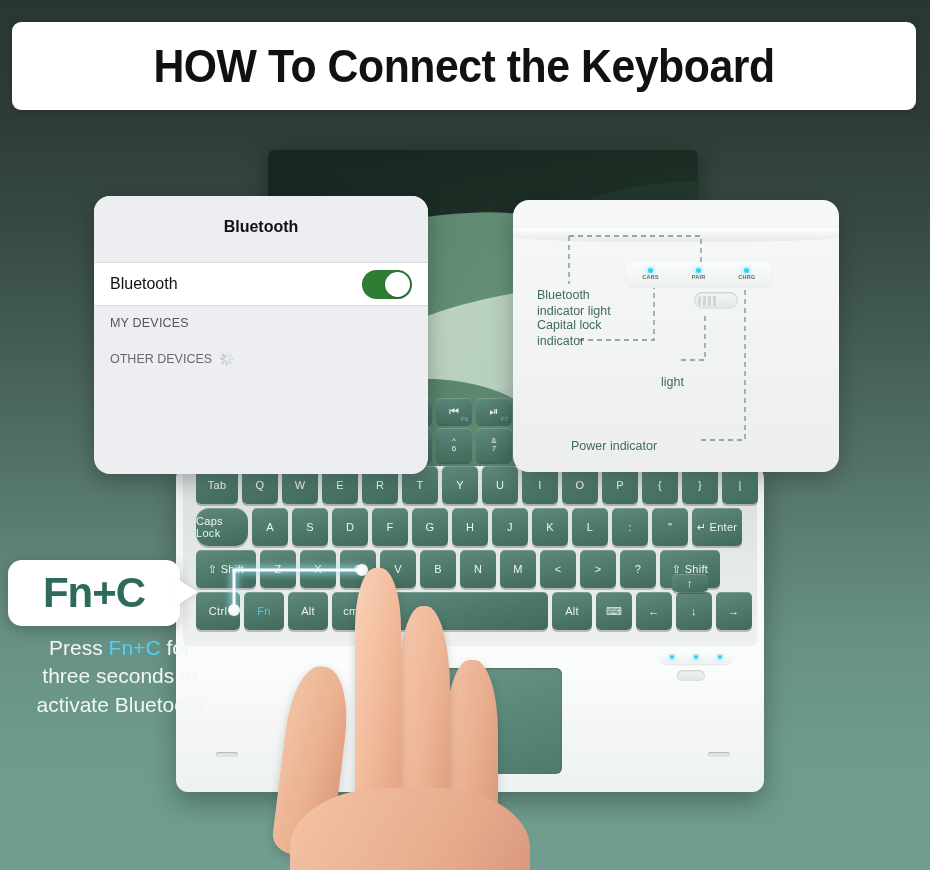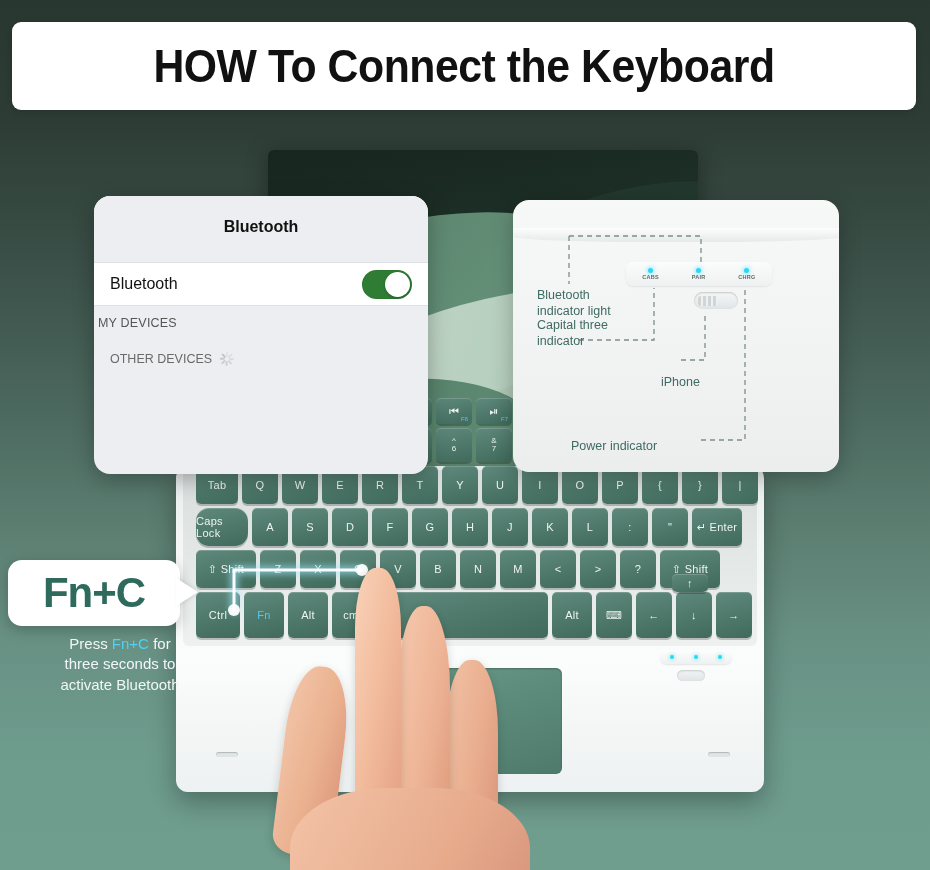--- a/index.html
+++ b/index.html
@@ -80,21 +80,21 @@
   #row-q { left:196px; top:466px; }
   #row-q .key { width:36px; height:38px; }
   
   #row-a { left:196px; top:508px; }
   #row-a .key { width:36px; height:38px; }
   
   #row-z { left:196px; top:550px; }
   #row-z .key { width:36px; height:38px; }
   
   #row-b { left:196px; top:592px; }
-  #row-b .key { height:46px; }
+  #row-b .key { height:38px; }
 
   #trackpad {
     position:absolute; left:378px; top:668px; width:184px; height:106px;
     border-radius:6px;
     background:linear-gradient(160deg,#6a9a89,#4e7a6b);
     box-shadow:inset 0 1px 2px rgba(0,0,0,.25);
   }
   .kb-foot { position:absolute; width:22px; height:5px; border-radius:3px;
     background:#dfe4e4; box-shadow:inset 0 1px 1px rgba(0,0,0,.2); }
 
@@ -158,21 +158,21 @@
   #bt-head span { font-size:16px; font-weight:bold; color:#111; }
   .bt-row-white { background:#fff; }
   #bt-toggle-row { height:44px; display:flex; align-items:center; justify-content:space-between;
     padding:0 16px; border-top:1px solid #dcdfe3; border-bottom:1px solid #dcdfe3; }
   #bt-toggle-row .lab { font-size:16px; color:#111; }
   #bt-switch { width:50px; height:29px; border-radius:15px; background:#2f7d35; position:relative;
     box-shadow:inset 0 0 0 1px rgba(0,0,0,.05); }
   #bt-switch .knob { position:absolute; right:2px; top:2px; width:25px; height:25px; border-radius:50%;
     background:#fff; box-shadow:0 1px 3px rgba(0,0,0,.28); }
   #bt-discover { padding:9px 16px 4px; font-size:12.5px; color:#3c3c3c; background:#eceef1; }
-  #bt-mydev { padding:10px 4px 6px; font-size:12.5px; color:#555; background:#eceef1; letter-spacing:.2px; }
+  #bt-mydev { padding:10px 16px 6px; font-size:12.5px; color:#555; background:#eceef1; letter-spacing:.2px; }
   #bt-dev-row { height:42px; display:flex; align-items:center; justify-content:space-between;
     padding:0 14px 0 16px; border-top:1px solid #dcdfe3; border-bottom:1px solid #dcdfe3; }
   #bt-dev-row .dev-name { font-size:15px; color:#111; }
   #bt-dev-right { display:flex; align-items:center; gap:8px; }
   #bt-dev-right .conn { font-size:14.5px; color:#6b6b6b; }
   .info-icon { width:19px; height:19px; border-radius:50%; border:1.6px solid #1f5fd0;
     color:#1f5fd0; font-size:12px; font-style:italic; font-family:"Liberation Serif", serif;
     display:flex; align-items:center; justify-content:center; }
   #bt-other { padding:16px 16px 0; font-size:12.5px; color:#6a6a6a; display:flex; align-items:center; gap:8px; }
   .spinner { width:14px; height:14px; position:relative; opacity:.6; }
@@ -221,21 +221,21 @@
   }
   #callout span { font-size:42px; font-weight:bold; color:#2e6b5c; letter-spacing:-1px; }
   #callout-arrow {
     position:absolute; left:176px; top:578px; width:0; height:0;
     border-top:14px solid transparent; border-bottom:14px solid transparent;
     border-left:22px solid #fff;
     filter:drop-shadow(2px 0 2px rgba(0,0,0,.10));
   }
   #caption {
     position:absolute; left:14px; top:634px; width:212px;
-    color:#f2f6f4; font-size:15px; line-height:1.35; text-align:center;
+    color:#f2f6f4; font-size:21px; line-height:1.35; text-align:center;
   }
   #caption .hl { color:#4fd2f5; }
 </style>
 </head>
 <body>
 
 <div id="scene"></div>
 
 <div id="tablet-screen">
   <div class="w4"></div>
@@ -632,25 +632,25 @@
   <div id="diag-switch">
     <div class="bars"></div>
   </div>
 
   <div class="diag-lab" id="lab-bt">
     <div>Bluetooth</div>
     <div>indicator light</div>
   </div>
 
   <div class="diag-lab" id="lab-caps">
-    <div>Capital three</div>
+    <div>Capital lock</div>
     <div>indicator</div>
   </div>
 
-  <div class="diag-lab" id="lab-switch">iPhone</div>
+  <div class="diag-lab" id="lab-switch">light</div>
   <div class="diag-lab" id="lab-power">Power indicator</div>
 </div>
 
 <div id="callout">
   <span>Fn+C</span>
 </div>
 <div id="callout-arrow"></div>
 
 <div id="caption">
   <span>Press </span><span class="hl">Fn+C</span><span> for</span><br>

